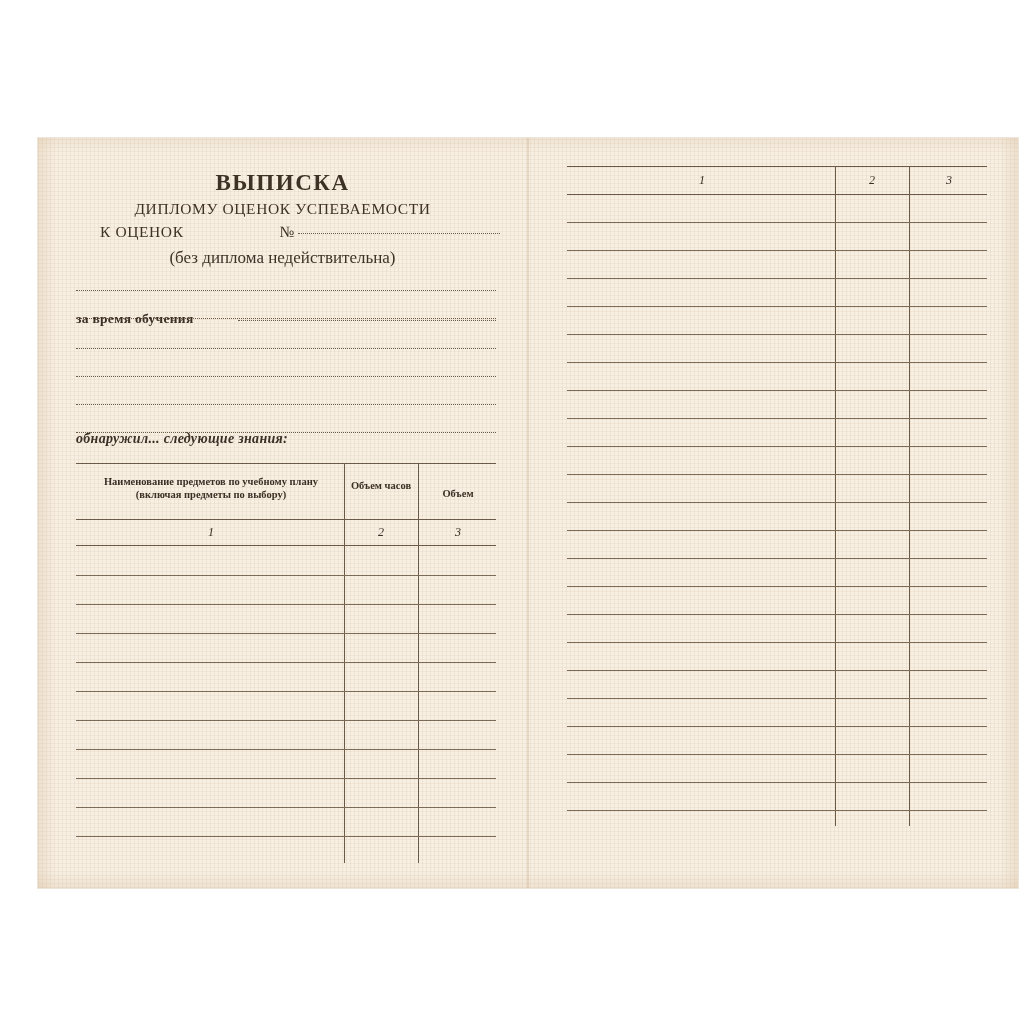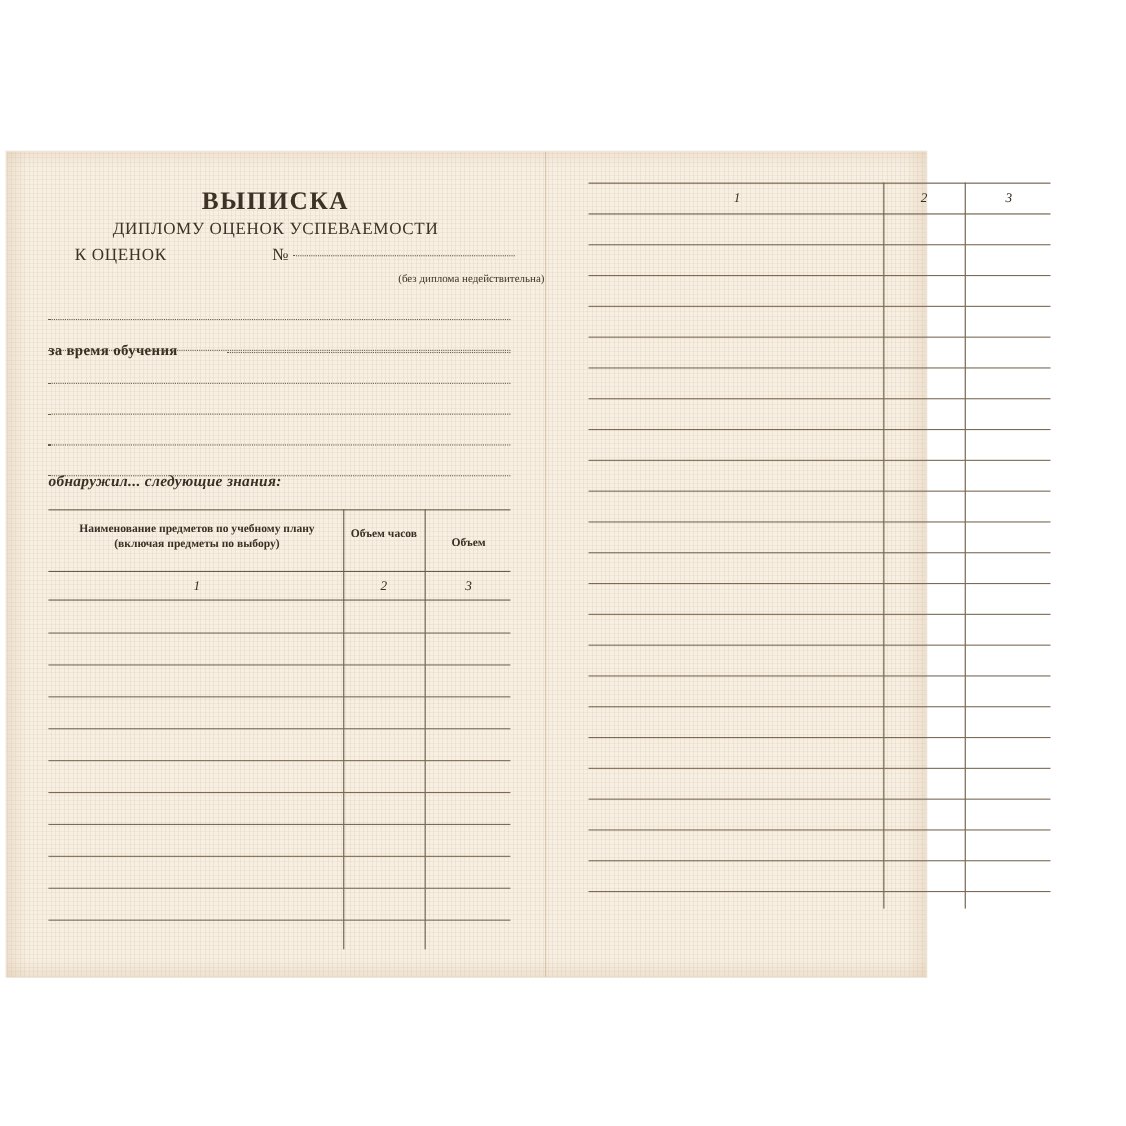--- a/index.html
+++ b/index.html
@@ -15,23 +15,23 @@
   #page {
     position: relative;
     width: 1024px;
     height: 1024px;
     background: #ffffff;
   }
 
   
   #sheet {
     position: absolute;
-    left: 6px;
+    left: 38px;
     top: 138px;
-    width: 836px;
+    width: 980px;
     height: 750px;
     background:
       repeating-linear-gradient(90deg, rgba(198,168,140,0.16) 0px, rgba(198,168,140,0.16) 1px, rgba(255,255,255,0) 1px, rgba(255,255,255,0) 4px),
       repeating-linear-gradient(0deg, rgba(198,168,140,0.13) 0px, rgba(198,168,140,0.13) 1px, rgba(255,255,255,0) 1px, rgba(255,255,255,0) 4px),
       #f7efe2;
     box-shadow: 0 0 0 1px rgba(205,180,150,0.35);
   }
 
   
   #sheet::before {
@@ -95,22 +95,22 @@
   .diploma-row .dots {
     flex: 1;
     border-bottom: 1.5px dotted #6a5a46;
     margin-left: 3px;
     transform: translateY(-3px);
   }
   .doc-note {
     position: absolute;
     left: 0; top: 110px;
     width: 489px;
-    text-align: right;
-    font-size: 10px;
+    text-align: center;
+    font-size: 17px;
     color: #3e3226;
   }
 
   .dotline {
     position: absolute;
     height: 0;
     border-bottom: 1.6px dotted #6b5b47;
   }
 
   .field-label {

